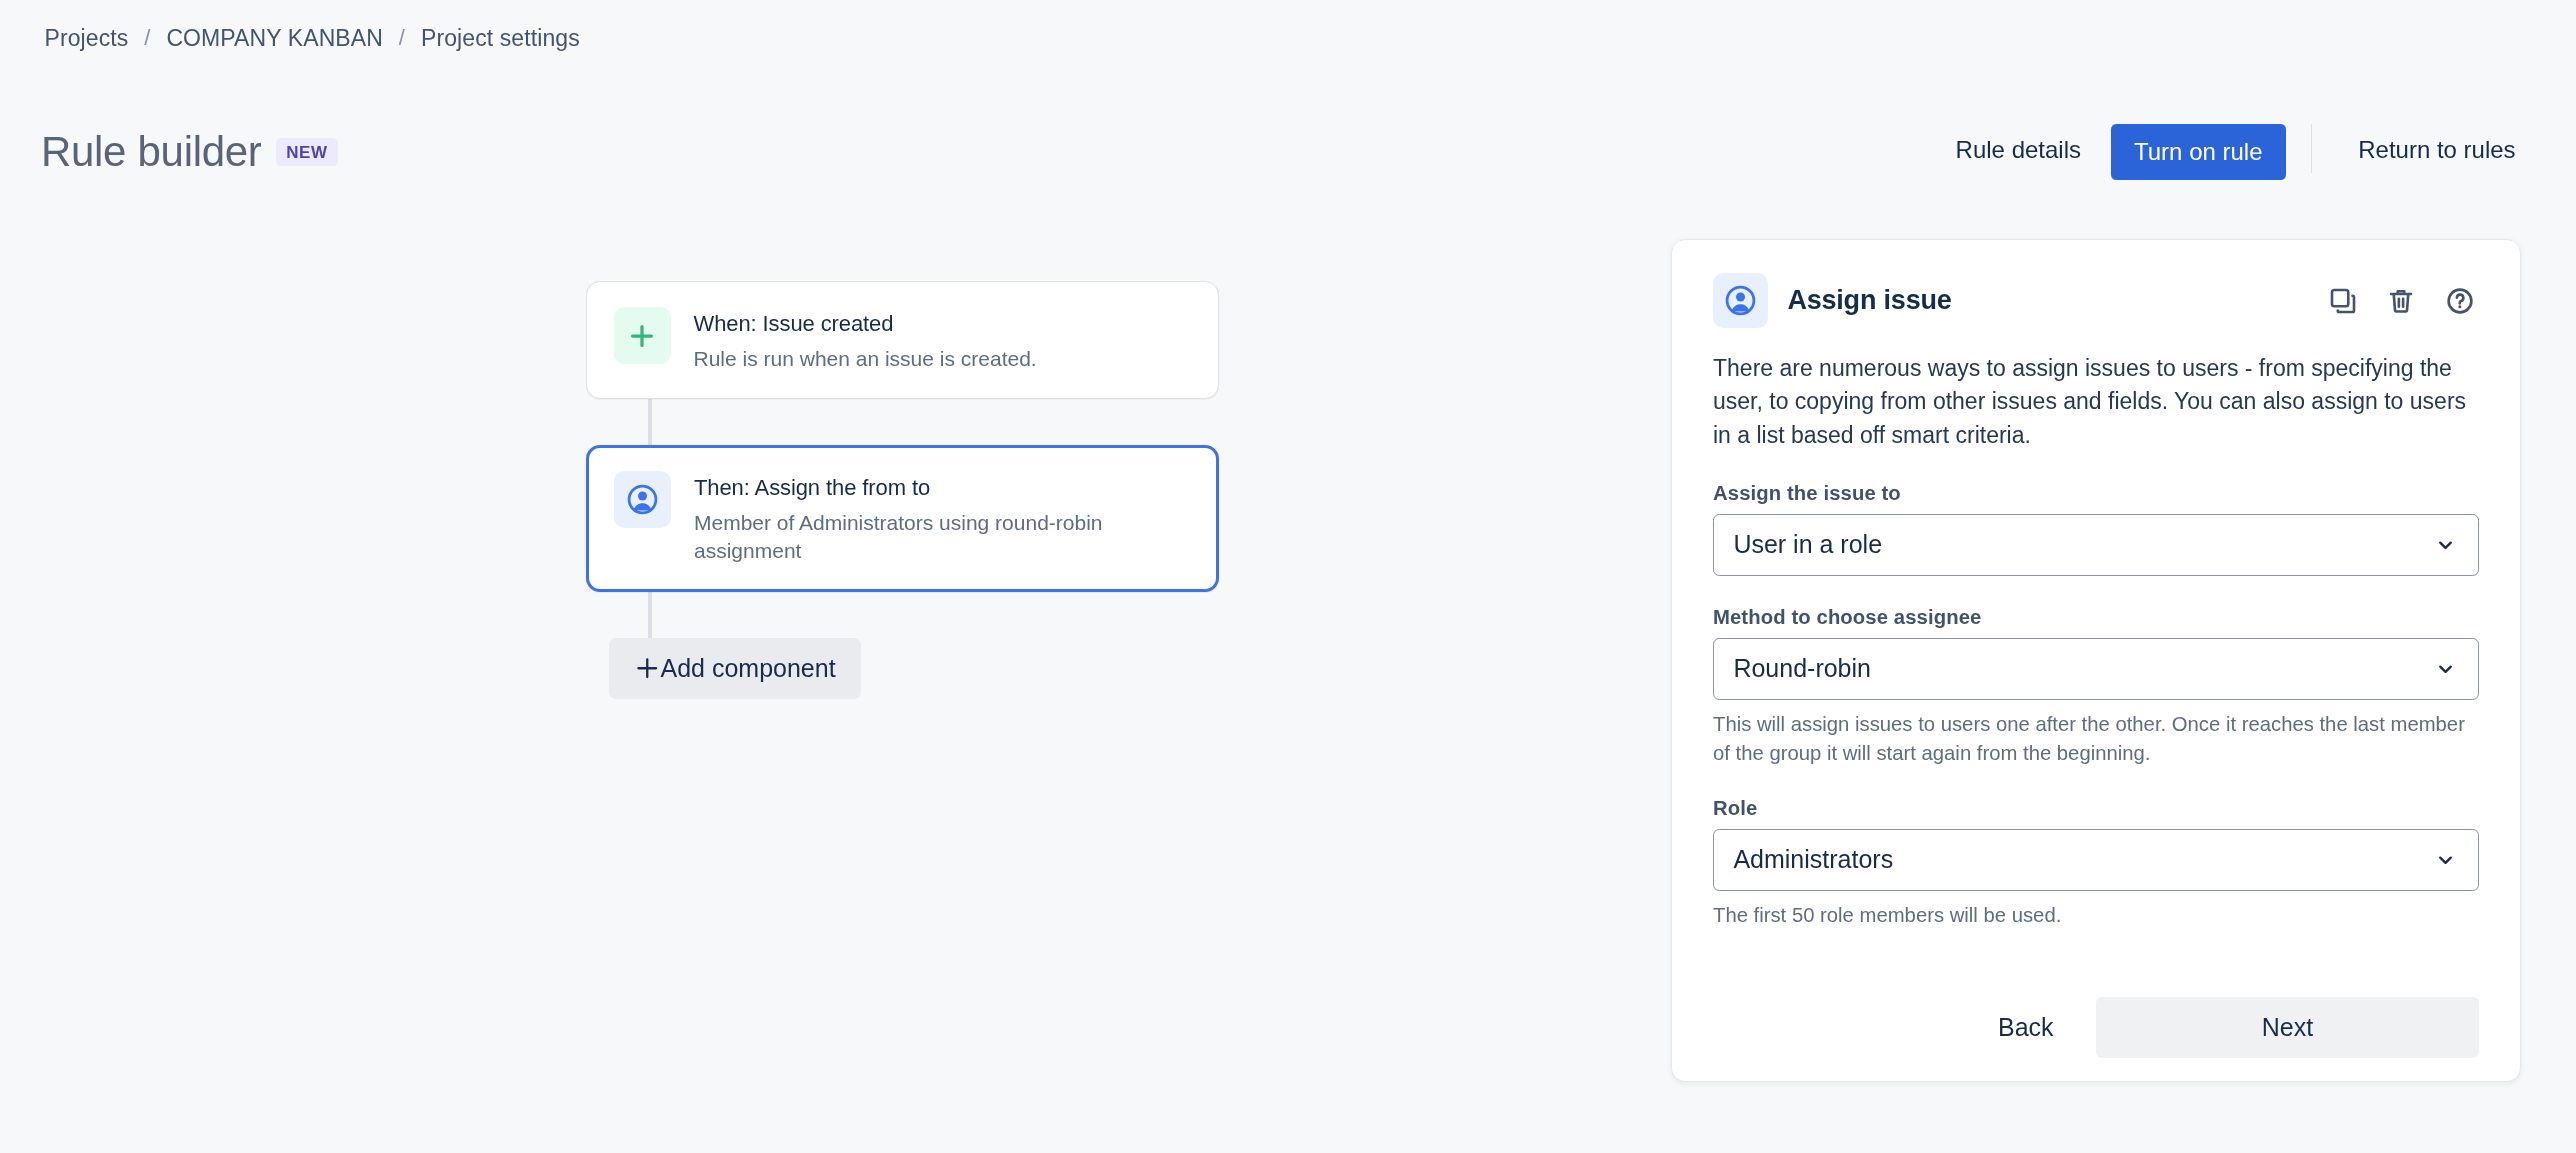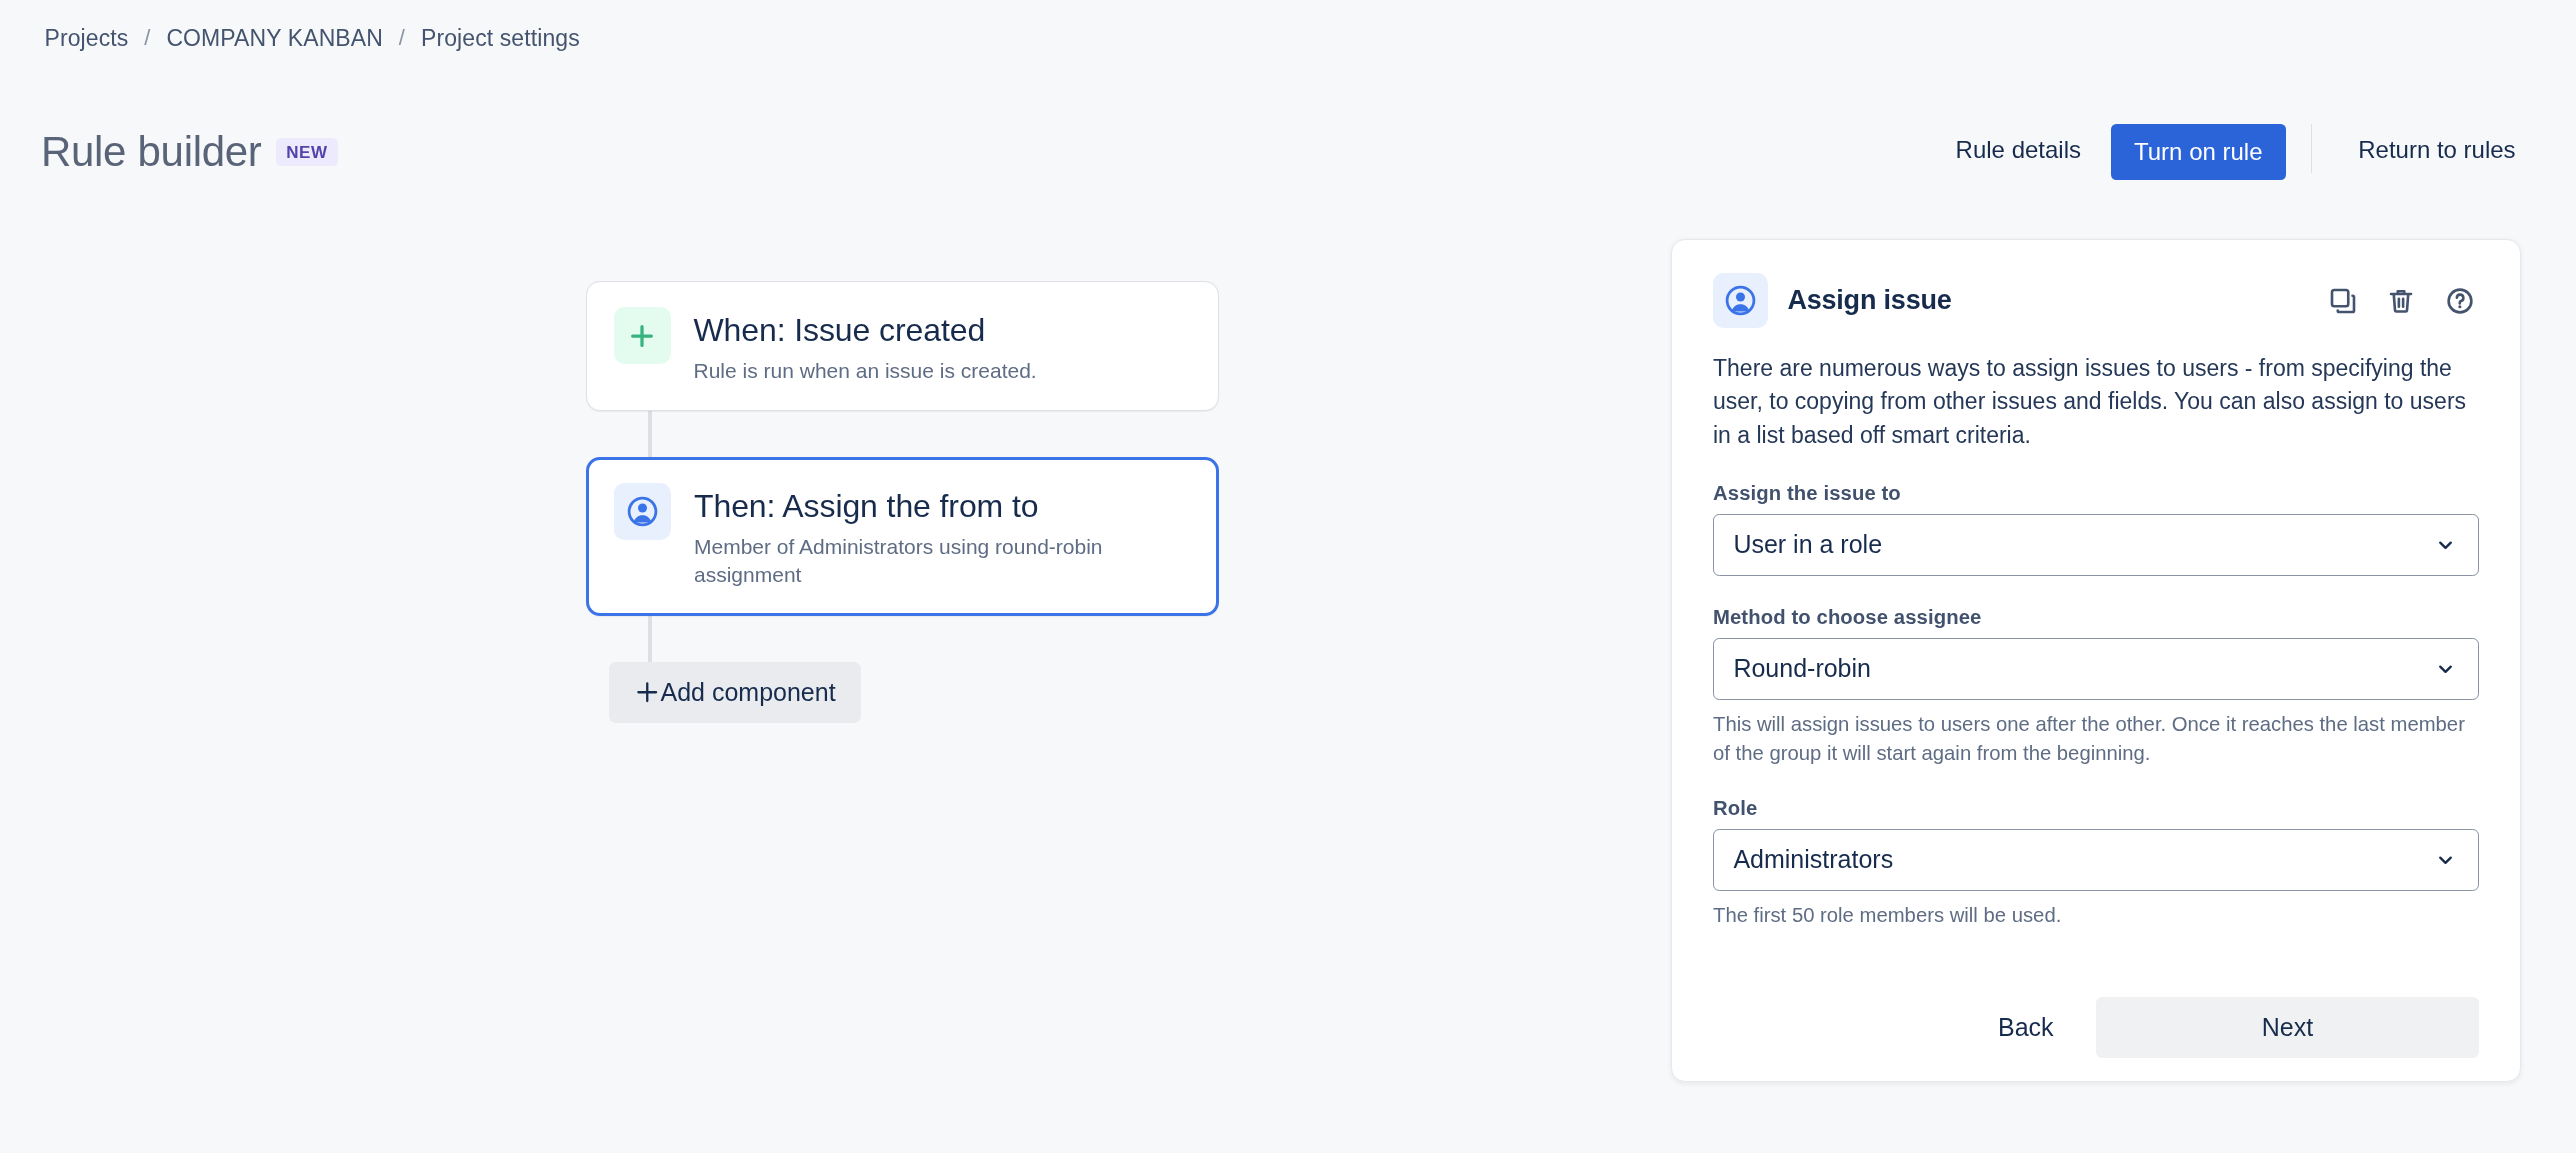--- a/index.html
+++ b/index.html
@@ -148,21 +148,21 @@
     height: 57px;
     border-radius: 10.6px;
     display: flex;
     align-items: center;
     justify-content: center;
   }
   .rule-icon.green { background: #e4fcef; }
   .rule-icon.blue  { background: #e9f0fd; }
   .rule-texts { padding-top: 3.5px; }
   .rule-title {
-    font-size: 32px;
+    font-size: 22px;
     color: #172b4d;
     line-height: 1.2;
     margin-bottom: 8px;
     letter-spacing: -0.1px;
   }
   .rule-desc {
     font-size: 21px;
     color: #5e6c84;
     line-height: 1.35;
     max-width: 459px;

